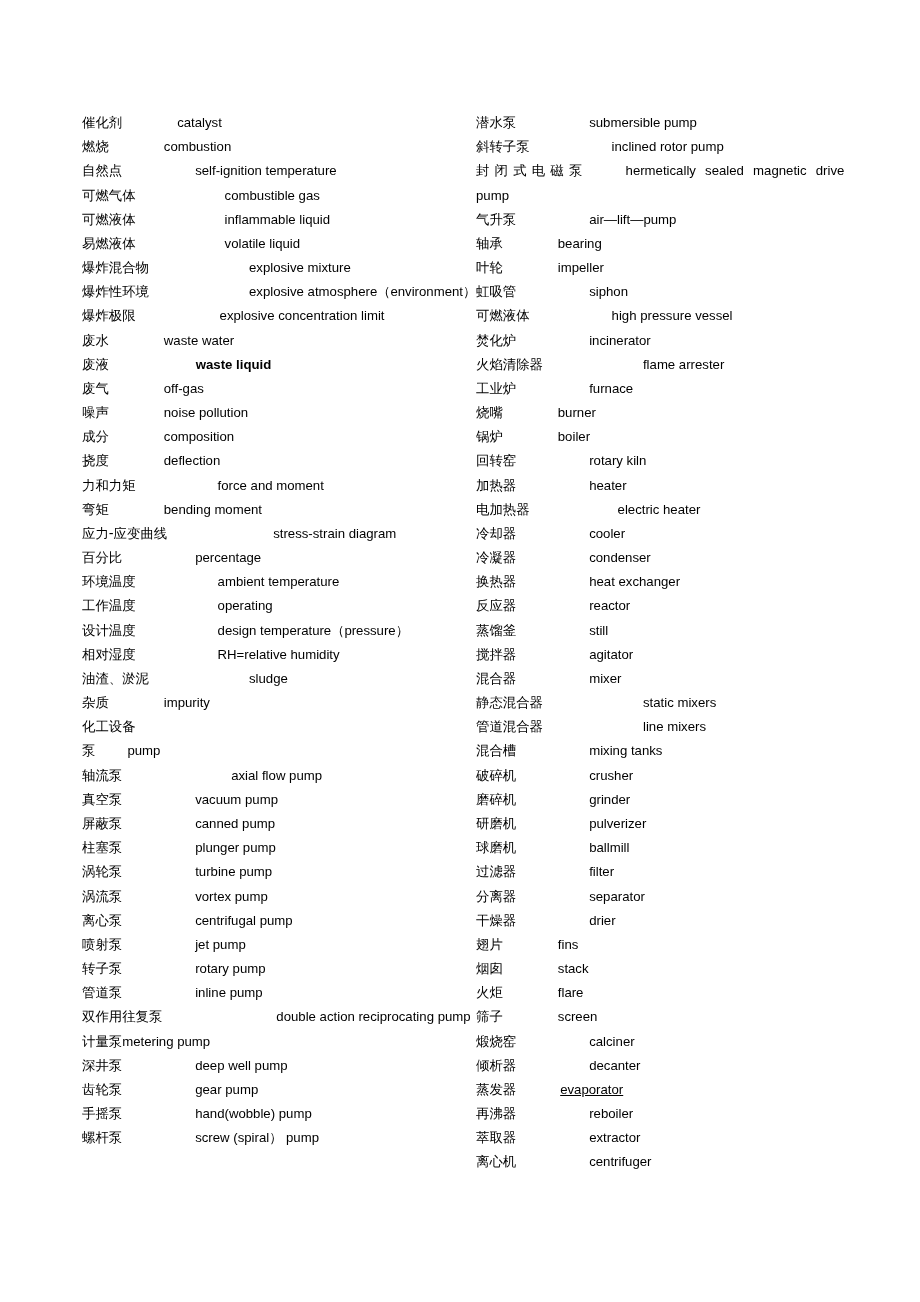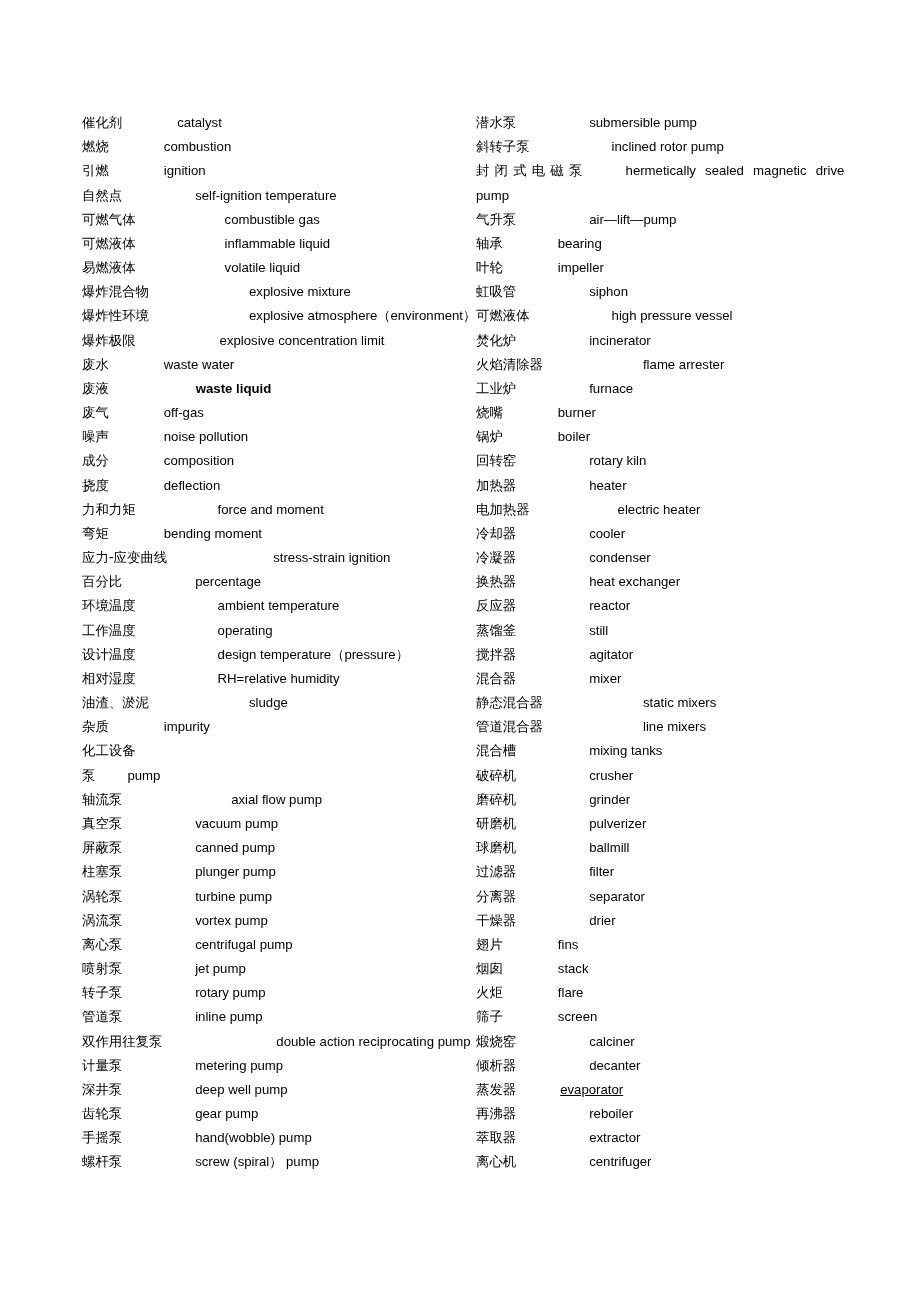--- a/index.html
+++ b/index.html
@@ -67,58 +67,57 @@
   }
 </style>
 </head>
 <body>
 
 <div class="page">
   <div class="columns">
     <div class="col col-left" id="col-left">
         <div class="entry"><span class="cn">催化剂</span><span class="en" style="margin-left: 55px;">catalyst</span></div>
         <div class="entry"><span class="cn">燃烧</span><span class="en" style="margin-left: 55px;">combustion</span></div>
-        <div class="entry"><span class="cn">引燃</span><span class="en" style="margin-left: 55px;">ignition</span></div>
         <div class="entry"><span class="cn">自然点</span><span class="en" style="margin-left: 73px;">self-ignition temperature</span></div>
         <div class="entry"><span class="cn">可燃气体</span><span class="en" style="margin-left: 89px;">combustible gas</span></div>
         <div class="entry"><span class="cn">可燃液体</span><span class="en" style="margin-left: 89px;">inflammable liquid</span></div>
         <div class="entry"><span class="cn">易燃液体</span><span class="en" style="margin-left: 89px;">volatile liquid</span></div>
         <div class="entry"><span class="cn">爆炸混合物</span><span class="en" style="margin-left: 100px;">explosive mixture</span></div>
         <div class="entry"><span class="cn">爆炸性环境</span><span class="en" style="margin-left: 100px;">explosive atmosphere（environment）</span></div>
         <div class="entry"><span class="cn">爆炸极限</span><span class="en" style="margin-left: 84px;">explosive concentration limit</span></div>
         <div class="entry"><span class="cn">废水</span><span class="en" style="margin-left: 55px;">waste water</span></div>
         <div class="entry"><span class="cn">废液</span><span class="en" style="margin-left: 87px; font-weight: bold;">waste liquid</span></div>
         <div class="entry"><span class="cn">废气</span><span class="en" style="margin-left: 55px;">off-gas</span></div>
         <div class="entry"><span class="cn">噪声</span><span class="en" style="margin-left: 55px;">noise pollution</span></div>
         <div class="entry"><span class="cn">成分</span><span class="en" style="margin-left: 55px;">composition</span></div>
         <div class="entry"><span class="cn">挠度</span><span class="en" style="margin-left: 55px;">deflection</span></div>
         <div class="entry"><span class="cn">力和力矩</span><span class="en" style="margin-left: 82px;">force and moment</span></div>
         <div class="entry"><span class="cn">弯矩</span><span class="en" style="margin-left: 55px;">bending moment</span></div>
-        <div class="entry"><span class="cn">应力-应变曲线</span><span class="en" style="margin-left: 106px;">stress-strain ignition</span></div>
+        <div class="entry"><span class="cn">应力-应变曲线</span><span class="en" style="margin-left: 106px;">stress-strain diagram</span></div>
         <div class="entry"><span class="cn">百分比</span><span class="en" style="margin-left: 73px;">percentage</span></div>
         <div class="entry"><span class="cn">环境温度</span><span class="en" style="margin-left: 82px;">ambient temperature</span></div>
         <div class="entry"><span class="cn">工作温度</span><span class="en" style="margin-left: 82px;">operating</span></div>
         <div class="entry"><span class="cn">设计温度</span><span class="en" style="margin-left: 82px;">design temperature（pressure）</span></div>
         <div class="entry"><span class="cn">相对湿度</span><span class="en" style="margin-left: 82px;">RH=relative humidity</span></div>
         <div class="entry"><span class="cn">油渣、淤泥</span><span class="en" style="margin-left: 100px;">sludge</span></div>
         <div class="entry"><span class="cn">杂质</span><span class="en" style="margin-left: 55px;">impurity</span></div>
         <div class="entry"><span class="cn">化工设备</span></div>
         <div class="entry"><span class="cn">泵</span><span class="en" style="margin-left: 32px;">pump</span></div>
         <div class="entry"><span class="cn">轴流泵</span><span class="en" style="margin-left: 109px;">axial flow pump</span></div>
         <div class="entry"><span class="cn">真空泵</span><span class="en" style="margin-left: 73px;">vacuum pump</span></div>
         <div class="entry"><span class="cn">屏蔽泵</span><span class="en" style="margin-left: 73px;">canned pump</span></div>
         <div class="entry"><span class="cn">柱塞泵</span><span class="en" style="margin-left: 73px; text-align: right;">plunger pump</span></div>
         <div class="entry"><span class="cn">涡轮泵</span><span class="en" style="margin-left: 73px;">turbine pump</span></div>
         <div class="entry"><span class="cn">涡流泵</span><span class="en" style="margin-left: 73px;">vortex pump</span></div>
         <div class="entry"><span class="cn">离心泵</span><span class="en" style="margin-left: 73px;">centrifugal pump</span></div>
         <div class="entry"><span class="cn">喷射泵</span><span class="en" style="margin-left: 73px;">jet pump</span></div>
         <div class="entry"><span class="cn">转子泵</span><span class="en" style="margin-left: 73px;">rotary pump</span></div>
         <div class="entry"><span class="cn">管道泵</span><span class="en" style="margin-left: 73px;">inline pump</span></div>
         <div class="entry"><span class="cn">双作用往复泵</span><span class="en" style="margin-left: 114px;">double action reciprocating pump</span></div>
-        <div class="entry"><span class="cn">计量泵</span><span class="en" style="margin-left: 73px; text-align: center;">metering pump</span></div>
+        <div class="entry"><span class="cn">计量泵</span><span class="en" style=" text-align: center;">metering pump</span></div>
         <div class="entry"><span class="cn">深井泵</span><span class="en" style="margin-left: 73px;">deep well pump</span></div>
         <div class="entry"><span class="cn">齿轮泵</span><span class="en" style="margin-left: 73px;">gear pump</span></div>
         <div class="entry"><span class="cn">手摇泵</span><span class="en" style="margin-left: 73px;">hand(wobble) pump</span></div>
         <div class="entry"><span class="cn">螺杆泵</span><span class="en" style="margin-left: 73px;">screw (spiral）  pump</span></div>
       </div>
     <div class="col col-right" id="col-right">
         <div class="entry"><span class="cn">潜水泵</span><span class="en" style="margin-left: 73px;">submersible pump</span></div>
         <div class="entry"><span class="cn">斜转子泵</span><span class="en" style="margin-left: 82px;">inclined rotor pump</span></div>
         <div class="entry justified"><span class="cn">封闭式电磁泵</span><span class="en" style="margin-left: 38px;">hermetically sealed magnetic drive</span><span class="en line2">pump</span></div>
         <div class="entry"><span class="cn">气升泵</span><span class="en" style="margin-left: 73px;">air—lift—pump</span></div>

